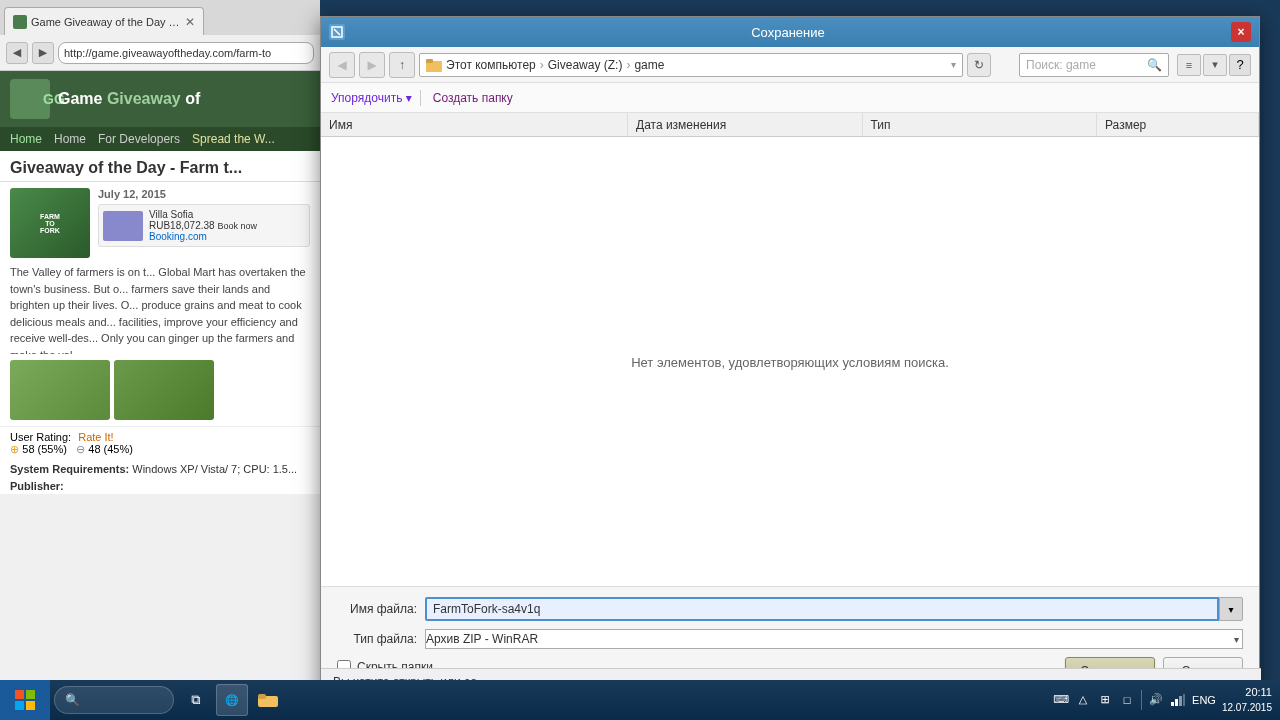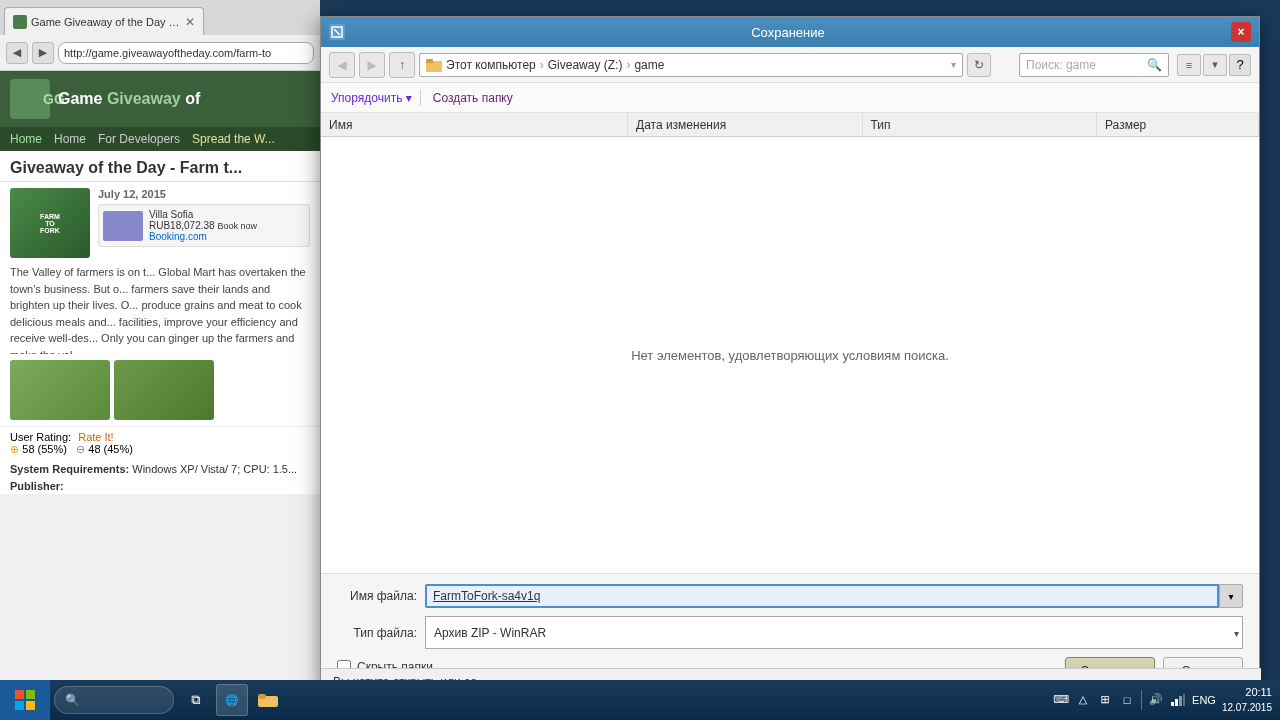--- a/index.html
+++ b/index.html
@@ -712,29 +712,29 @@
 
     <div class="file-list">
       <div class="empty-message">Нет элементов, удовлетворяющих условиям поиска.</div>
     </div>
 
     <div class="dialog-bottom">
 
       <div class="filename-row">
         <span class="field-label">Имя файла:</span>
         <div class="filename-input-wrapper">
-          <input class="filename-input-only" type="text" value="FarmToFork-sa4v1q" style="border-radius: 2px 0px 0px 2px; text-decoration: underline;">
+          <input class="filename-input-only" type="text" value="FarmToFork-sa4v1q" style="border-radius: 2px 0px 0px 2px;">
           <div class="filename-dropdown-arrow">▾</div>
         </div>
       </div>
 
       <div class="filename-row">
         <span class="field-label">Тип файла:</span>
         <div class="select-wrapper">
-          <div style="flex:1;height:33px;border:1px solid #aaa;background:white;padding:0 8px;font-size:12px;color:#333;display:flex;align-items:center;">Архив ZIP - WinRAR</div>
+          <div style="flex:1;height:20px;border:1px solid #aaa;background:white;padding:0 0;font-size:12px;color:#333;display:flex;align-items:center;">Архив ZIP - WinRAR</div>
           <span class="select-arrow">▾</span>
         </div>
       </div>
 
       <div style="display:flex;align-items:center;justify-content:space-between;margin-top:8px;">
         <div class="hide-folders-row">
           <input type="checkbox" class="hide-checkbox" style="">
           <span class="hide-label">Скрыть папки</span>
         </div>
         <div class="buttons-row">

